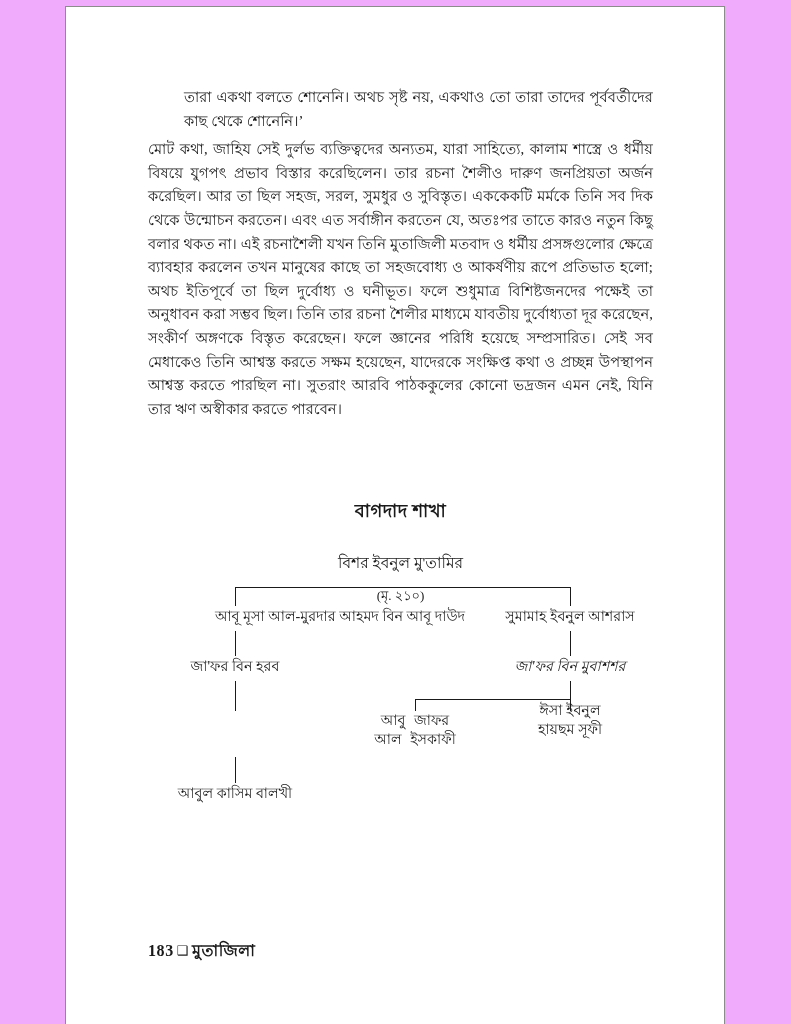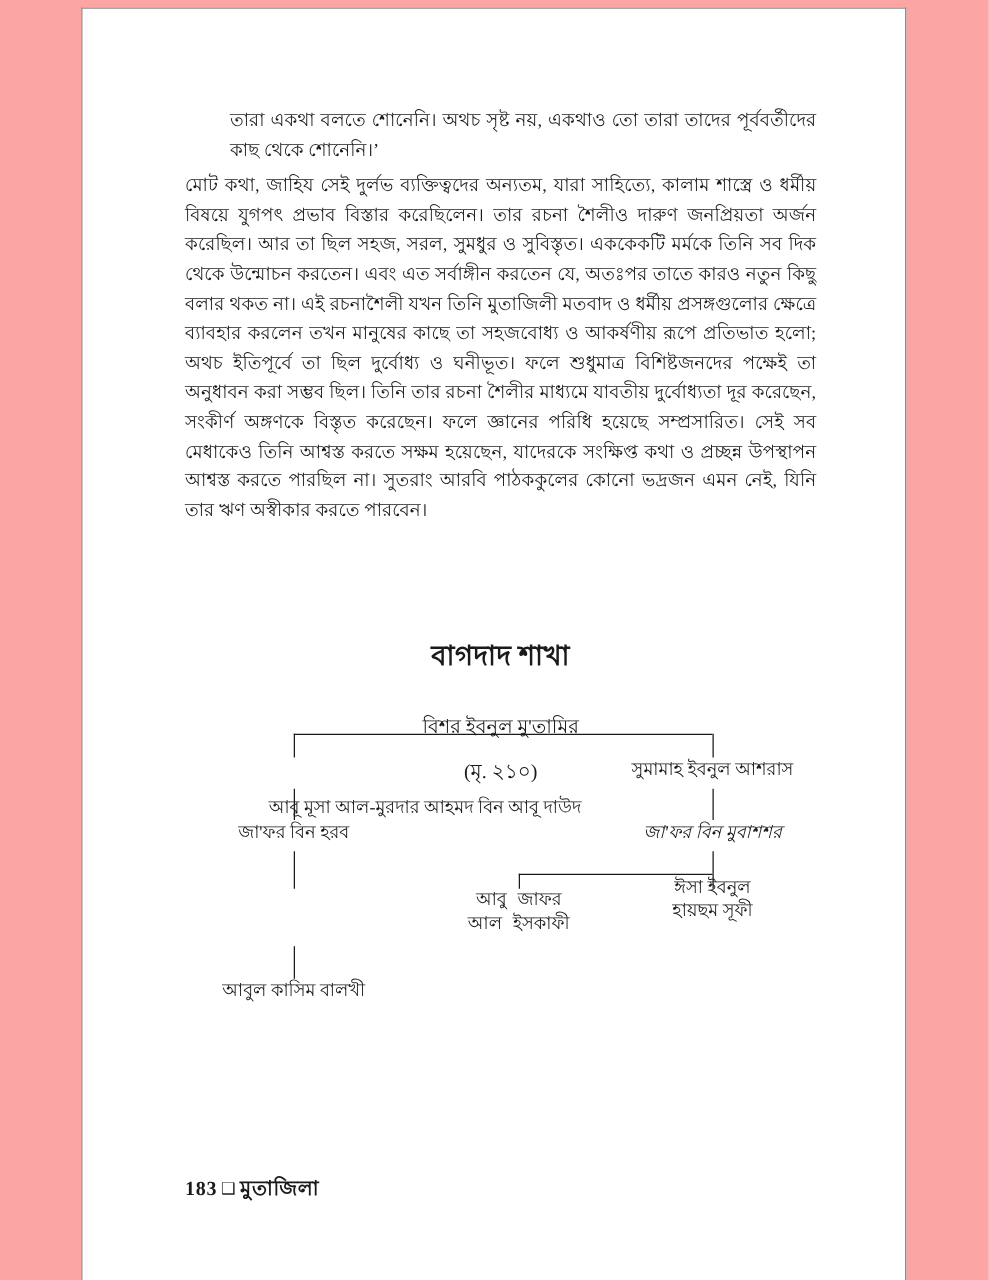--- a/index.html
+++ b/index.html
@@ -15,21 +15,21 @@
     overflow: hidden;
     position: relative;
   }
 
   
   #page-sheet {
     position: absolute;
     left: 0; top: 0;
     width: 791px;
     height: 1024px;
-    background: #fca5a5;
+    background: #f0abfc;
   }
   #page-frame {
     position: absolute;
     left: 65px;
     top: 6px;
     width: 660px;
     height: 1018px;
     border: 1px solid #8c8c8c;
     border-bottom: none;
     box-sizing: border-box;
@@ -63,36 +63,36 @@
   
   #chart-section {
     position: absolute;
     left: 148px;
     top: 495px;
     width: 505px;
     height: 330px;
   }
   .chart-title {
     text-align: center;
-    font-size: 22px;
+    font-size: 18px;
     font-weight: bold;
     line-height: 1.25;
-    margin: 16px;
+    margin: 5px;
     letter-spacing: 0.4px;
   }
   .chart-root {
     text-align: center;
     font-size: 15.5px;
     line-height: 1.45;
     margin: 13px;
     padding-top: 16px;
   }
   .chart-root-death {
     text-align: center;
-    font-size: 16px;
+    font-size: 13px;
     line-height: 1.45;
     margin: 0;
   }
 
   
   #tree {
     position: absolute;
     left: 0;
     top: 92px;
     width: 505px;
@@ -150,21 +150,21 @@
     <p class="chart-title">বাগদাদ শাখা</p>
     <p class="chart-root">বিশর ইবনুল মু'তামির</p>
     <p class="chart-root-death">(মৃ. ২১০)</p>
 
     <div id="tree">
 
       <div class="hline" style="left:87px; top:0px; width:335px;"></div>
       <div class="vline" style="left:87px; top:0px; height:19px;"></div>
       <div class="vline" style="left:422px; top:0px; height:19px;"></div>
 
-      <div class="node center" style="left:192px; top:20px;margin-top:30px;">
+      <div class="node center" style="left:192px; top:20px;">
         <span>আবূ মূসা আল-মুরদার আহমদ বিন আবূ দাউদ</span>
       </div>
       <div class="node center" style="left:422px; top:20px;">
         <span>সুমামাহ ইবনুল আশরাস</span>
       </div>
 
       <div class="vline" style="left:87px; top:44px; height:25px;"></div>
       <div class="vline" style="left:422px; top:44px; height:25px;"></div>
 
       <div class="node center" style="left:87px; top:70px;">

